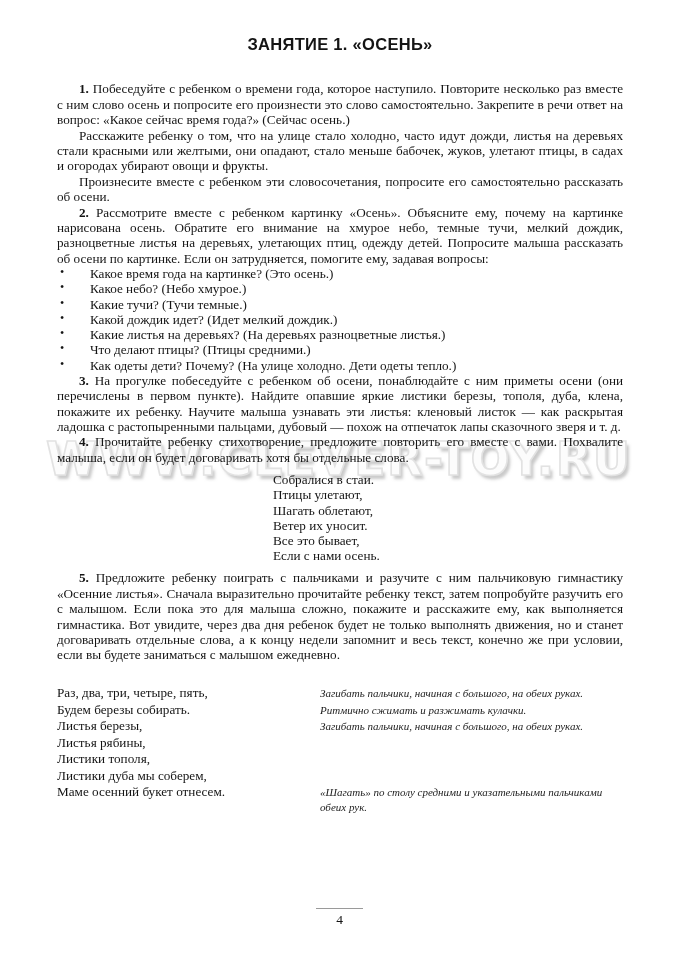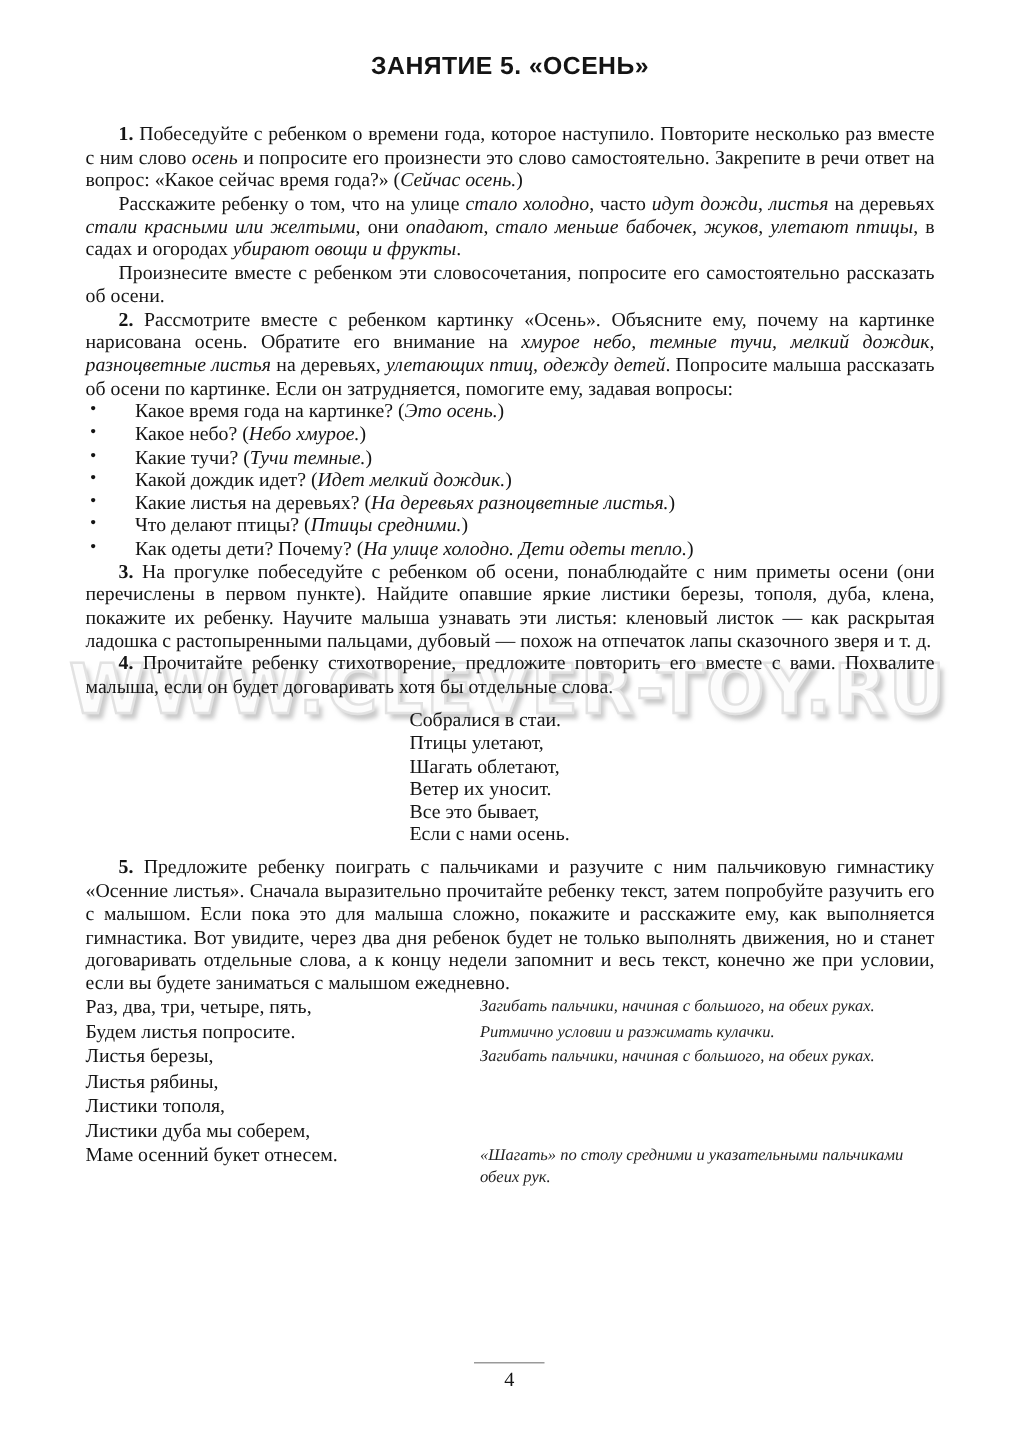--- a/index.html
+++ b/index.html
@@ -26,27 +26,27 @@
     letter-spacing: 0.3px;
     text-align: center;
     margin: 0 0 29px 0;
   }
   .para {
     margin: 0;
     text-indent: 22px;
     text-align: justify;
   }
   .run-b { font-weight: bold; }
-  .run-i { font-style: italic; }
+  .run-i { }
   ul.questions { list-style: none; margin: 0; padding: 0; }
   .q-item { position: relative; padding-left: 33px; line-height: 15.2px; }
   .q-bullet { position: absolute; left: 3px; top: -1px; font-size: 12px; }
   .poem { margin: 7px 0 7px 216px; line-height: 15.2px; }
   .poem-line { white-space: nowrap; }
-  .fingerplay { }
+  .fingerplay { margin-top: 22px; }
   .fp-row { display: flex; }
   .fp-verse { flex: none; width: 263px; line-height: 15.8px; }
   .fp-instr {
     flex: 1;
     font-style: italic;
     font-size: 11px;
     line-height: 15.8px;
     padding-top: 1px;
     color: #222;
   }
@@ -81,21 +81,21 @@
     margin-top: 3px;
   }
 </style>
 </head>
 <body>
 
 <div class="page">
 
   <div class="watermark">WWW.CLEVER-TOY.RU</div>
 
-  <h1 class="page-title">ЗАНЯТИЕ 5. «ОСЕНЬ»</h1>
+  <h1 class="page-title">ЗАНЯТИЕ 1. «ОСЕНЬ»</h1>
 
   <p class="para"><span class="run-b">1. </span><span>Побеседуйте с ребенком о времени года, которое наступило. Повторите несколько раз вместе с ним слово </span><span class="run-i">осень</span><span> и попросите его произнести это слово самостоятельно. Закрепите в речи ответ на вопрос: «Какое сейчас время года?» (</span><span class="run-i">Сейчас осень.</span><span>)</span></p>
   <p class="para"><span>Расскажите ребенку о том, что на улице </span><span class="run-i">стало холодно</span><span>, часто </span><span class="run-i">идут дожди</span><span>, </span><span class="run-i">листья</span><span> на деревьях </span><span class="run-i">стали красными или желтыми</span><span>, они </span><span class="run-i">опадают</span><span>, </span><span class="run-i">стало меньше бабочек, жуков, улетают птицы</span><span>, в садах и огородах </span><span class="run-i">убирают овощи и фрукты</span><span>.</span></p>
   <p class="para"><span>Произнесите вместе с ребенком эти словосочетания, попросите его самостоятельно рассказать об осени.</span></p>
   <p class="para"><span class="run-b">2. </span><span>Рассмотрите вместе с ребенком картинку «Осень». Объясните ему, почему на картинке нарисована осень. Обратите его внимание на </span><span class="run-i">хмурое небо, темные тучи, мелкий дождик, разноцветные листья</span><span> на деревьях, </span><span class="run-i">улетающих птиц, одежду детей</span><span>. Попросите малыша рассказать об осени по картинке. Если он затрудняется, помогите ему, задавая вопросы:</span></p>
 
   <ul class="questions">
     <li class="q-item">
       <span class="q-bullet">•</span>
       <span><span>Какое время года на картинке? (</span><span class="run-i">Это осень.</span><span>)</span></span>
@@ -139,22 +139,22 @@
   </div>
 
   <p class="para"><span class="run-b">5. </span><span>Предложите ребенку поиграть с пальчиками и разучите с ним пальчиковую гимнастику «Осенние листья». Сначала выразительно прочитайте ребенку текст, затем попробуйте разучить его с малышом. Если пока это для малыша сложно, покажите и расскажите ему, как выполняется гимнастика. Вот увидите, через два дня ребенок будет не только выполнять движения, но и станет договаривать отдельные слова, а к концу недели запомнит и весь текст, конечно же при условии, если вы будете заниматься с малышом ежедневно.</span></p>
 
   <div class="fingerplay">
     <div class="fp-row">
       <div class="fp-verse">Раз, два, три, четыре, пять,</div>
       <div class="fp-instr">Загибать пальчики, начиная с большого, на обеих руках.</div>
     </div>
     <div class="fp-row">
-      <div class="fp-verse">Будем листья попросите.</div>
-      <div class="fp-instr">Ритмично условии и разжимать кулачки.</div>
+      <div class="fp-verse">Будем березы собирать.</div>
+      <div class="fp-instr">Ритмично сжимать и разжимать кулачки.</div>
     </div>
     <div class="fp-row">
       <div class="fp-verse">Листья березы,</div>
       <div class="fp-instr">Загибать пальчики, начиная с большого, на обеих руках.</div>
     </div>
     <div class="fp-row">
       <div class="fp-verse">Листья рябины,</div>
       <div class="fp-instr"></div>
     </div>
     <div class="fp-row">

